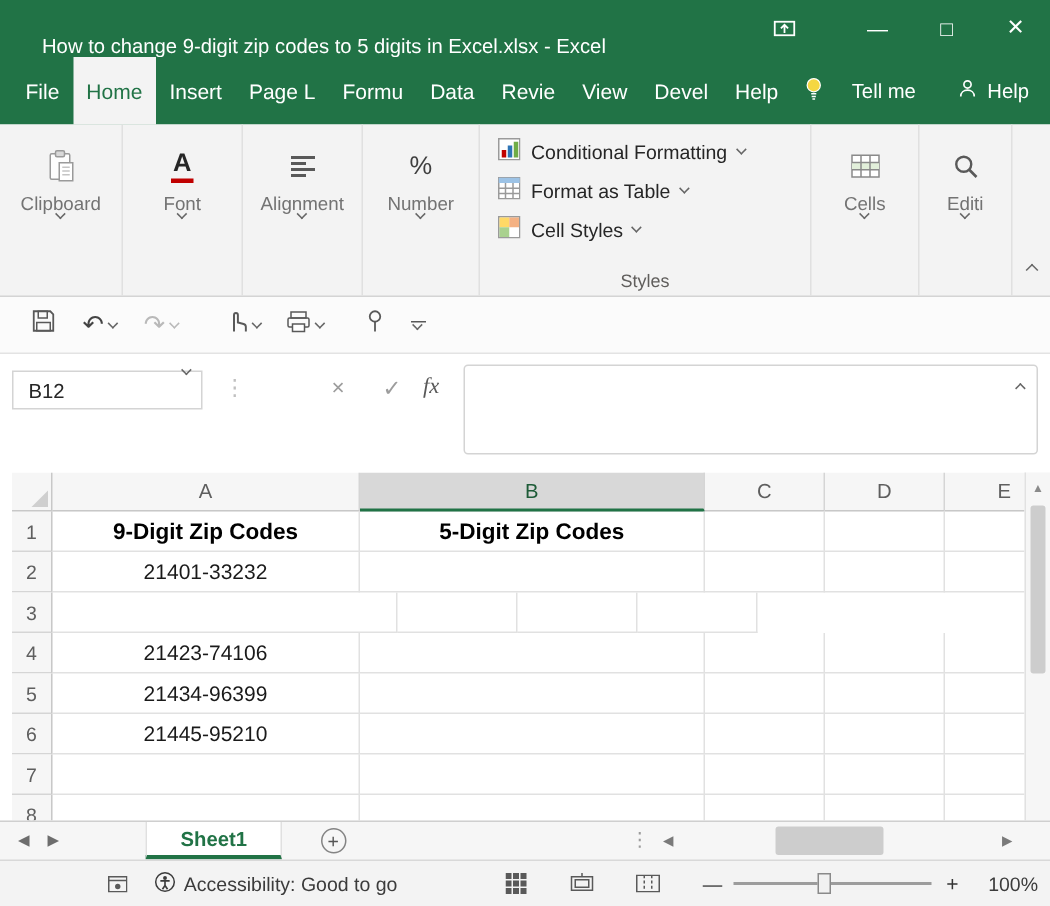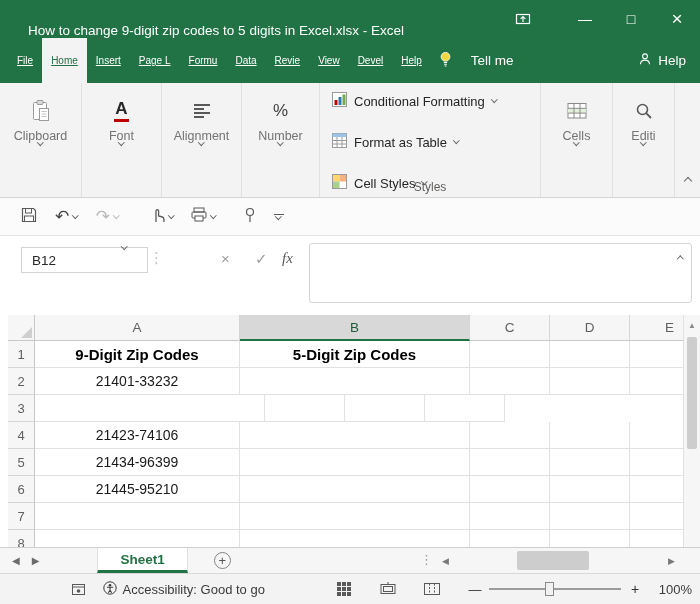--- a/index.html
+++ b/index.html
@@ -17,43 +17,43 @@
   .title { margin-left:28px; font-size:13.5px; white-space:nowrap; }
   .win-controls { position:absolute; right:0; top:0; height:38px; display:flex; align-items:center; }
   .win-btn { width:46px; height:38px; display:flex; align-items:center; justify-content:center;
     font-size:14px; color:#fff; cursor:default; }
   .win-btn.ribbonopt { margin-right:16px; }
   .win-btn.close { font-size:19px; }
 
   
   .tabbar { left:0; top:38px; width:700px; height:45px; background:#217346;
     display:flex; align-items:stretch; padding-left:8px; }
-  .tab { color:#fff; font-size:10px; padding:0 9px; display:flex; align-items:center;
-    white-space:nowrap; cursor:default;text-decoration:underline; }
+  .tab { color:#fff; font-size:14px; padding:0 9px; display:flex; align-items:center;
+    white-space:nowrap; cursor:default; }
   .tab.active { background:#f3f3f3; color:#217346; }
   .tellme { display:flex; align-items:center; gap:19px; color:#fff; font-size:13.5px; padding:0 8px; }
   .share { margin-left:auto; display:flex; align-items:center; gap:6px; color:#fff;
     font-size:13.5px; padding:0 14px; }
 
   
   .ribbon { left:0; top:83px; width:700px; height:115px; background:#f3f3f3;
     border-bottom:1px solid #d4d4d4; display:flex; }
   .rgroup { display:flex; flex-direction:column; align-items:center; padding-top:10px;
     border-right:1px solid #e0e0e0; position:relative; }
   .w-clip{width:82px}.w-font{width:80px}.w-align{width:80px}.w-num{width:78px}
   .w-cells{width:72px}.w-edit{width:62px; overflow:hidden;}
   .rg-icon { height:36px; display:flex; align-items:center; justify-content:center; }
   .rg-label { font-size:12.5px; color:#737373; white-space:nowrap; }
   .rg-chev { margin-top:7px; }
   .font-a { font-size:17px; font-weight:bold; color:#262626; border-bottom:3px solid #c00000;
     line-height:1.05; padding:0 1px 1px 1px; }
   .pct-glyph { font-size:17px; color:#3f3f3f; }
 
   .stylesgrp { width:221px; border-right:1px solid #e0e0e0; position:relative;
-    padding:9px 0 0 12px; display:flex; flex-direction:column; gap:23px; }
+    padding:9px 0 0 12px; display:flex; flex-direction:column; gap:8px; }
   .sitem { display:flex; align-items:center; gap:7px; font-size:13px; color:#262626; white-space:nowrap; }
   .styles-caption { position:absolute; bottom:3px; left:0; right:0; text-align:center;
     font-size:12px; color:#605e5c; }
   .ribbon-collapse { position:absolute; right:9px; bottom:9px; }
 
   
   .chev { display:inline-block; width:6px; height:6px;
     border-right:1.4px solid #666; border-bottom:1.4px solid #666;
     transform:rotate(45deg); margin-top:-3px; }
   .chev.sm { width:4.5px; height:4.5px; }
@@ -64,21 +64,21 @@
     border-bottom:1px solid #e3e3e3; display:flex; align-items:center; padding-left:12px; }
   .qbtn { display:flex; align-items:center; gap:4px; padding:0 9px; height:100%; color:#444; }
   .qglyph { font-size:17px; line-height:1; color:#444; }
   .qbtn.disabled .qglyph { color:#b9b9b9; }
   .qbtn.disabled .chev { border-color:#b9b9b9; }
   .cq-bar { width:10px; height:0; border-top:1.6px solid #595959; margin-bottom:2px; }
   .cq { display:flex; flex-direction:column; align-items:center; }
 
   
   .frow { left:0; top:236px; width:700px; height:79px; background:#fff; }
-  .namebox { position:absolute; left:21px; top:11px; width:127px; height:26px;
+  .namebox { position:absolute; left:8px; top:11px; width:127px; height:26px;
     border:1px solid #d4d4d4; background:#fff; display:flex; align-items:center;
     font-size:13.5px; color:#262626; padding-left:10px; }
   .nb-chev { position:absolute; right:9px; top:11px; }
   .vsep { position:absolute; left:149px; top:13px; color:#c0c0c0; font-size:15px; }
   .fbtn { position:absolute; top:14px; font-size:15px; color:#9d9d9d; }
   .fbtn.cancel { left:221px; }
   .fbtn.enter { left:255px; }
   .fbtn.fx { left:282px; font-style:italic; font-family:"Liberation Serif","DejaVu Serif",serif;
     color:#595959; font-size:15px; }
   .formulabox { position:absolute; left:309px; top:7px; width:383px; height:60px;

